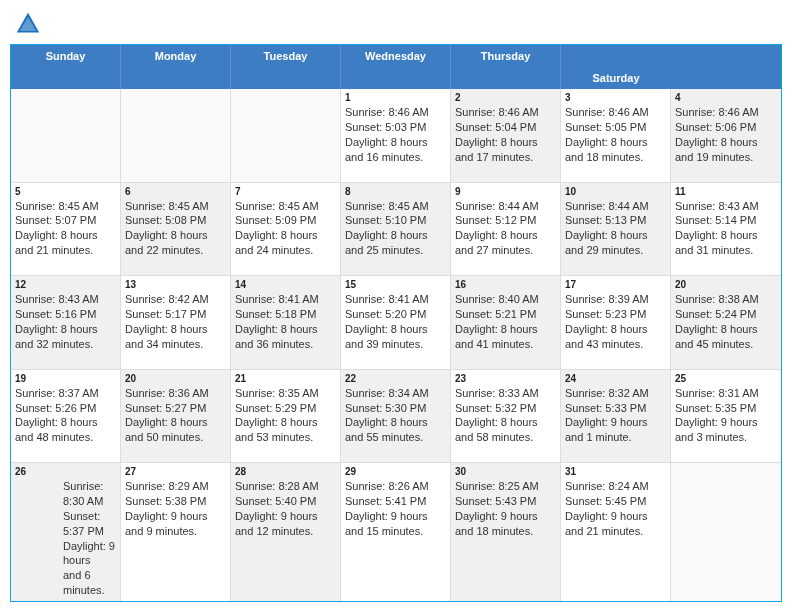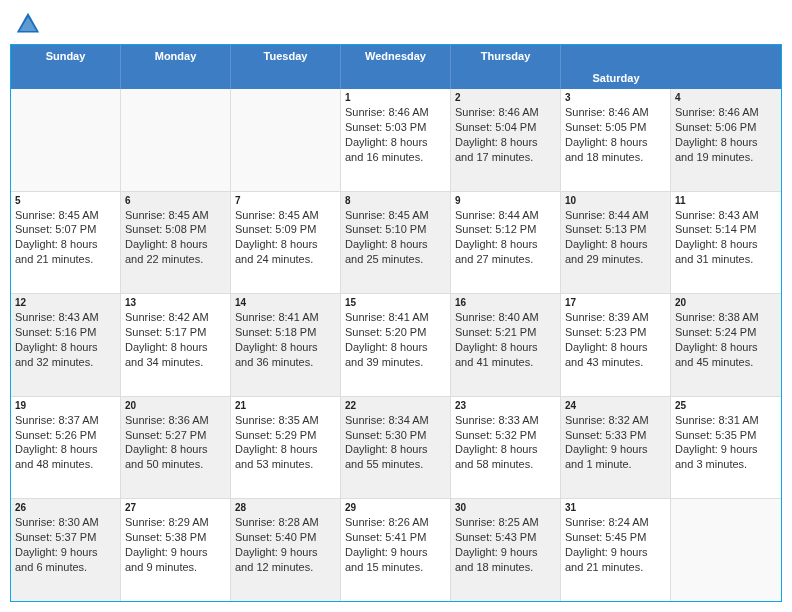--- a/index.html
+++ b/index.html
@@ -328,21 +328,21 @@
             <div class="day-num">25</div>
             <div class="cell-info" style="white-space: pre-line;">Sunrise: 8:31 AM
 Sunset: 5:35 PM
 Daylight: 9 hours
 and 3 minutes.</div>
           </div>
         </div>
         <div class="cal-row">
           <div class="cal-cell shaded">
             <div class="day-num">26</div>
-            <div class="cell-info" style="white-space: pre-line;">Sunrise: 8:30 AM
+            <div class="cell-info" style="white-space: pre-line; margin-left: 48px;">Sunrise: 8:30 AM
 Sunset: 5:37 PM
 Daylight: 9 hours
 and 6 minutes.</div>
           </div>
           <div class="cal-cell">
             <div class="day-num">27</div>
             <div class="cell-info" style="white-space: pre-line;">Sunrise: 8:29 AM
 Sunset: 5:38 PM
 Daylight: 9 hours
 and 9 minutes.</div>

